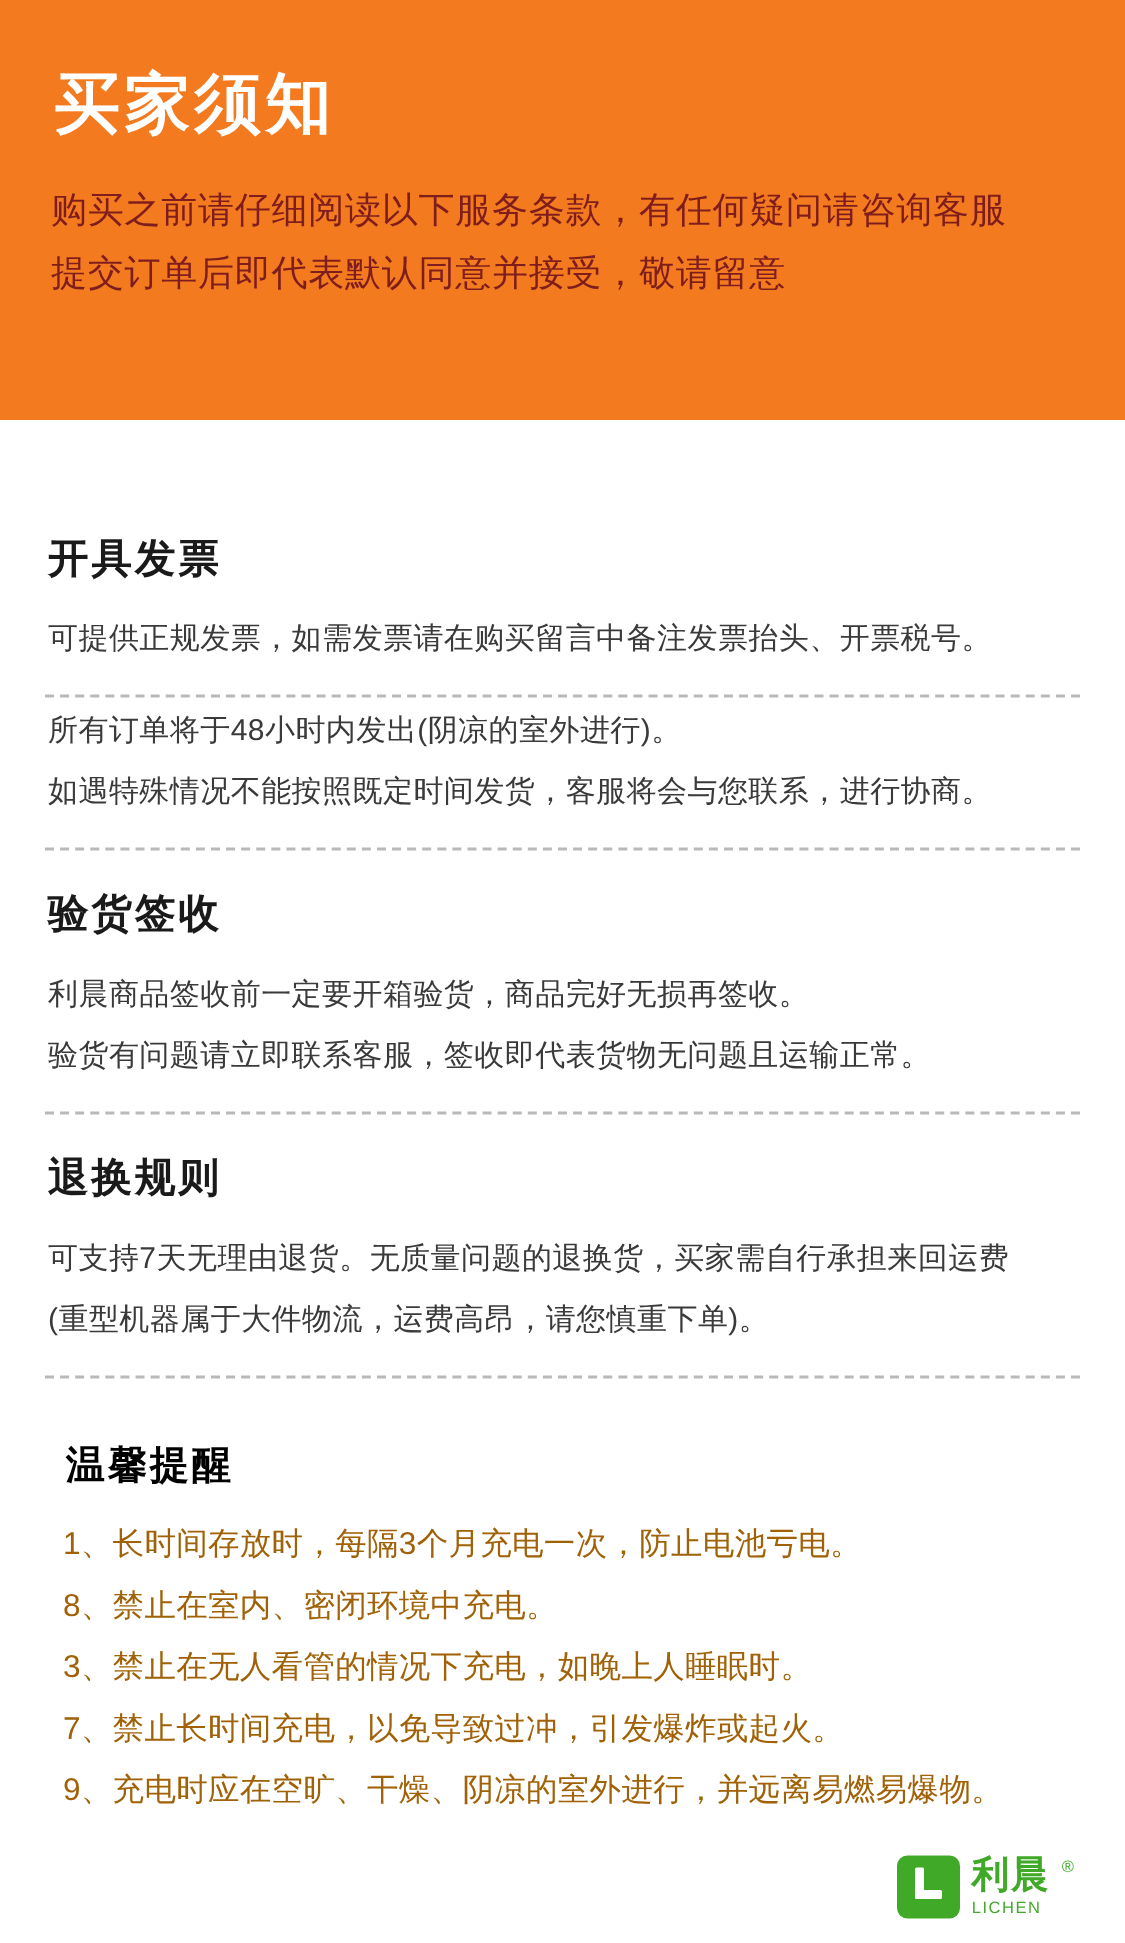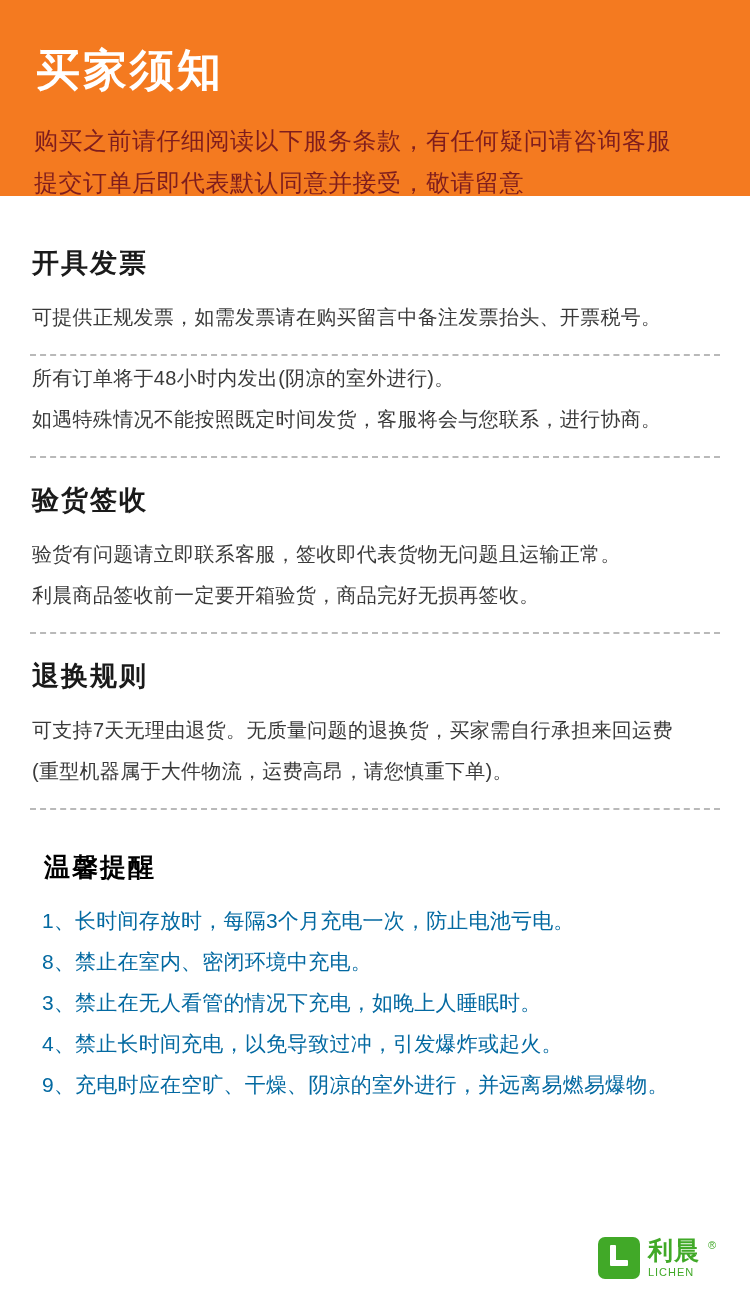--- a/index.html
+++ b/index.html
@@ -14,42 +14,42 @@
     color: #2b2b2b;
     overflow: hidden;
     position: relative;
   }
 
   
   .banner {
     background: #f47a20;
     padding: 46px 34px 40px 34px;
     box-sizing: border-box;
-    height: 196px;
+    height: 280px;
   }
   .banner-title {
     color: #ffffff;
     font-size: 44px;
     font-weight: bold;
     letter-spacing: 3px;
     margin: 0 0 26px 2px;
     line-height: 1.1;
   }
   .banner-sub {
     color: #7f1d1d;
     font-size: 24px;
     line-height: 1.75;
     letter-spacing: 0.5px;
     max-width: 640px;
     margin: 0;
   }
 
   
   .content {
-    padding: 25px 30px 0 30px;
+    padding: 50px 30px 0 30px;
     box-sizing: border-box;
   }
   .section {
     margin-bottom: 4px;
   }
   .section-title {
     font-size: 27px;
     font-weight: bold;
     color: #1a1a1a;
     letter-spacing: 2px;
@@ -76,21 +76,21 @@
   .tips-title {
     font-size: 26px;
     font-weight: bold;
     color: #000000;
     letter-spacing: 2px;
     margin: 18px 0 16px 6px;
   }
   .tips-item {
     font-size: 21px;
     line-height: 1.95;
-    color: #0369a1;
+    color: #a16207;
     letter-spacing: 0.2px;
     margin: 0 0 0 4px;
     white-space: nowrap;
   }
 
   
   .footer {
     position: absolute;
     right: 34px;
     bottom: 16px;
@@ -167,38 +167,38 @@
   </div>
 
   <div class="section">
     <p class="section-line">所有订单将于48小时内发出(阴凉的室外进行)。</p>
     <p class="section-line">如遇特殊情况不能按照既定时间发货，客服将会与您联系，进行协商。</p>
     <hr class="divider">
   </div>
 
   <div class="section">
     <div class="section-title">验货签收</div>
+    <p class="section-line">利晨商品签收前一定要开箱验货，商品完好无损再签收。</p>
     <p class="section-line">验货有问题请立即联系客服，签收即代表货物无问题且运输正常。</p>
-    <p class="section-line">利晨商品签收前一定要开箱验货，商品完好无损再签收。</p>
     <hr class="divider">
   </div>
 
   <div class="section">
     <div class="section-title">退换规则</div>
     <p class="section-line">可支持7天无理由退货。无质量问题的退换货，买家需自行承担来回运费</p>
     <p class="section-line">(重型机器属于大件物流，运费高昂，请您慎重下单)。</p>
     <hr class="divider">
   </div>
 
   <div class="tips">
     <div class="tips-title">温馨提醒</div>
     <p class="tips-item">1、长时间存放时，每隔3个月充电一次，防止电池亏电。</p>
     <p class="tips-item">8、禁止在室内、密闭环境中充电。</p>
     <p class="tips-item">3、禁止在无人看管的情况下充电，如晚上人睡眠时。</p>
-    <p class="tips-item">4、禁止长时间充电，以免导致过冲，引发爆炸或起火。</p>
+    <p class="tips-item">7、禁止长时间充电，以免导致过冲，引发爆炸或起火。</p>
     <p class="tips-item">9、充电时应在空旷、干燥、阴凉的室外进行，并远离易燃易爆物。</p>
   </div>
 
 </div>
 
 <div class="footer">
   <span class="logo-mark"></span>
   <span class="logo-text-wrap">
     <span class="logo-cn">利晨</span>
     <span class="logo-en">LICHEN</span>

